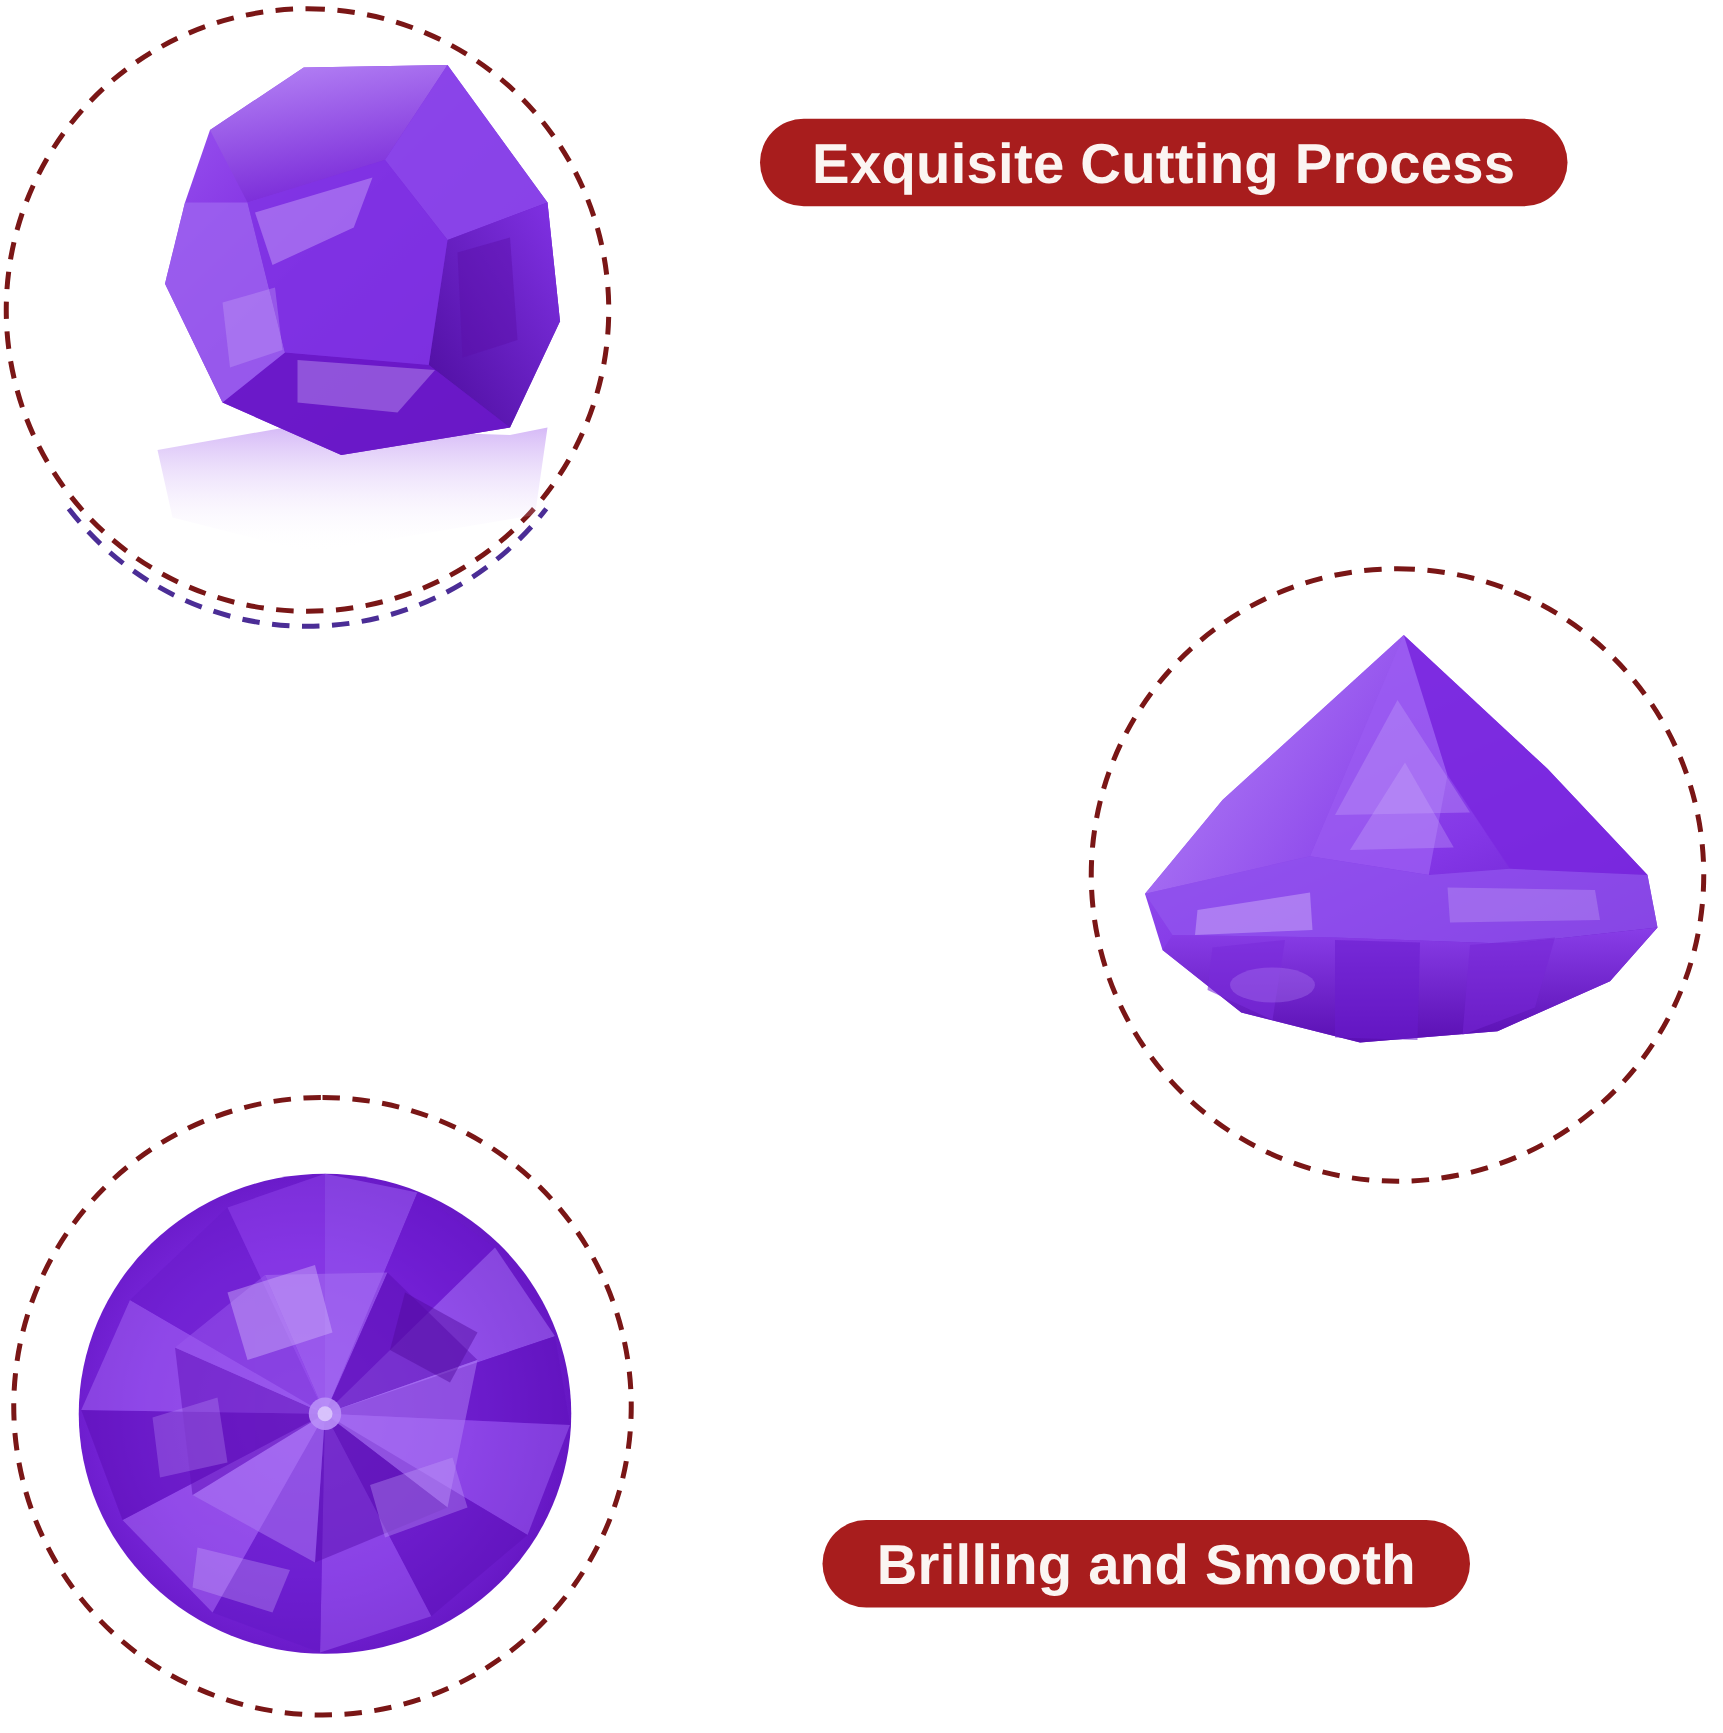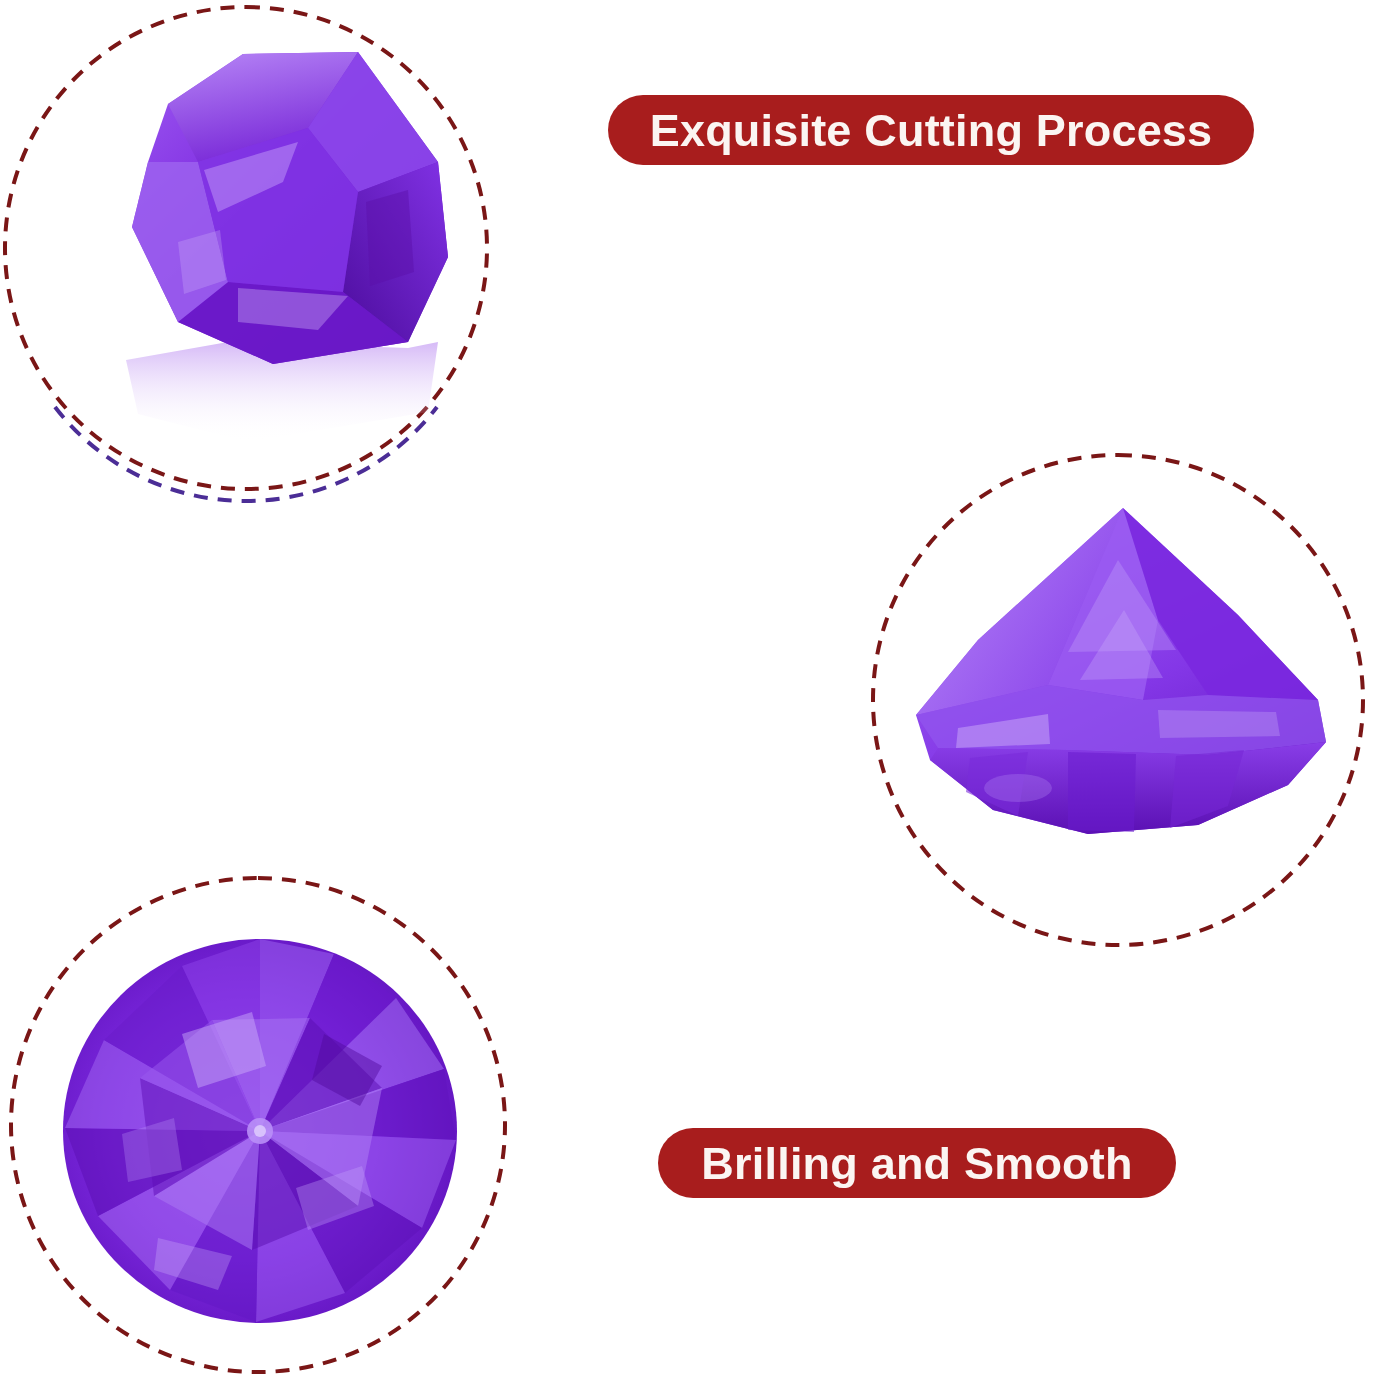--- a/index.html
+++ b/index.html
@@ -37,21 +37,21 @@
     color:#FBF5F2;
     border-radius:999px;
     font-weight:700;
     letter-spacing:0.2px;
     white-space:nowrap;
     line-height:1;
     box-shadow:0 0 0 0 rgba(0,0,0,0);
   }
   #badge-cutting   { left:608px;  top:95px;   width:646px; height:70px; font-size:45px; }
   #badge-acrylic   { left:78px;   top:675px;  width:584px; height:70px; font-size:45px; }
-  #badge-brilling  { left:658px;  top:1128px; width:518px; height:70px; font-size:45px; }
+  #badge-brilling  { left:658px;  top:1216px; width:518px; height:70px; font-size:45px; }
 </style>
 </head>
 <body>
 
 <div id="stage">
 
   <div class="ring" style="left:0px; top:2px; width:492px; height:492px;">
     <svg width="492" height="492" viewBox="0 0 492 492">
       <circle cx="246" cy="246" r="241" fill="none" stroke="#7A1616" stroke-width="4" stroke-dasharray="14 10" stroke-dashoffset="0" stroke-linecap="butt" transform="rotate(-90 246 246)"></circle>
       <path d="M 55 405 A 241 241 0 0 0 437 405" fill="none" stroke="#4B2D96" stroke-width="4" stroke-dasharray="14 10"></path>

